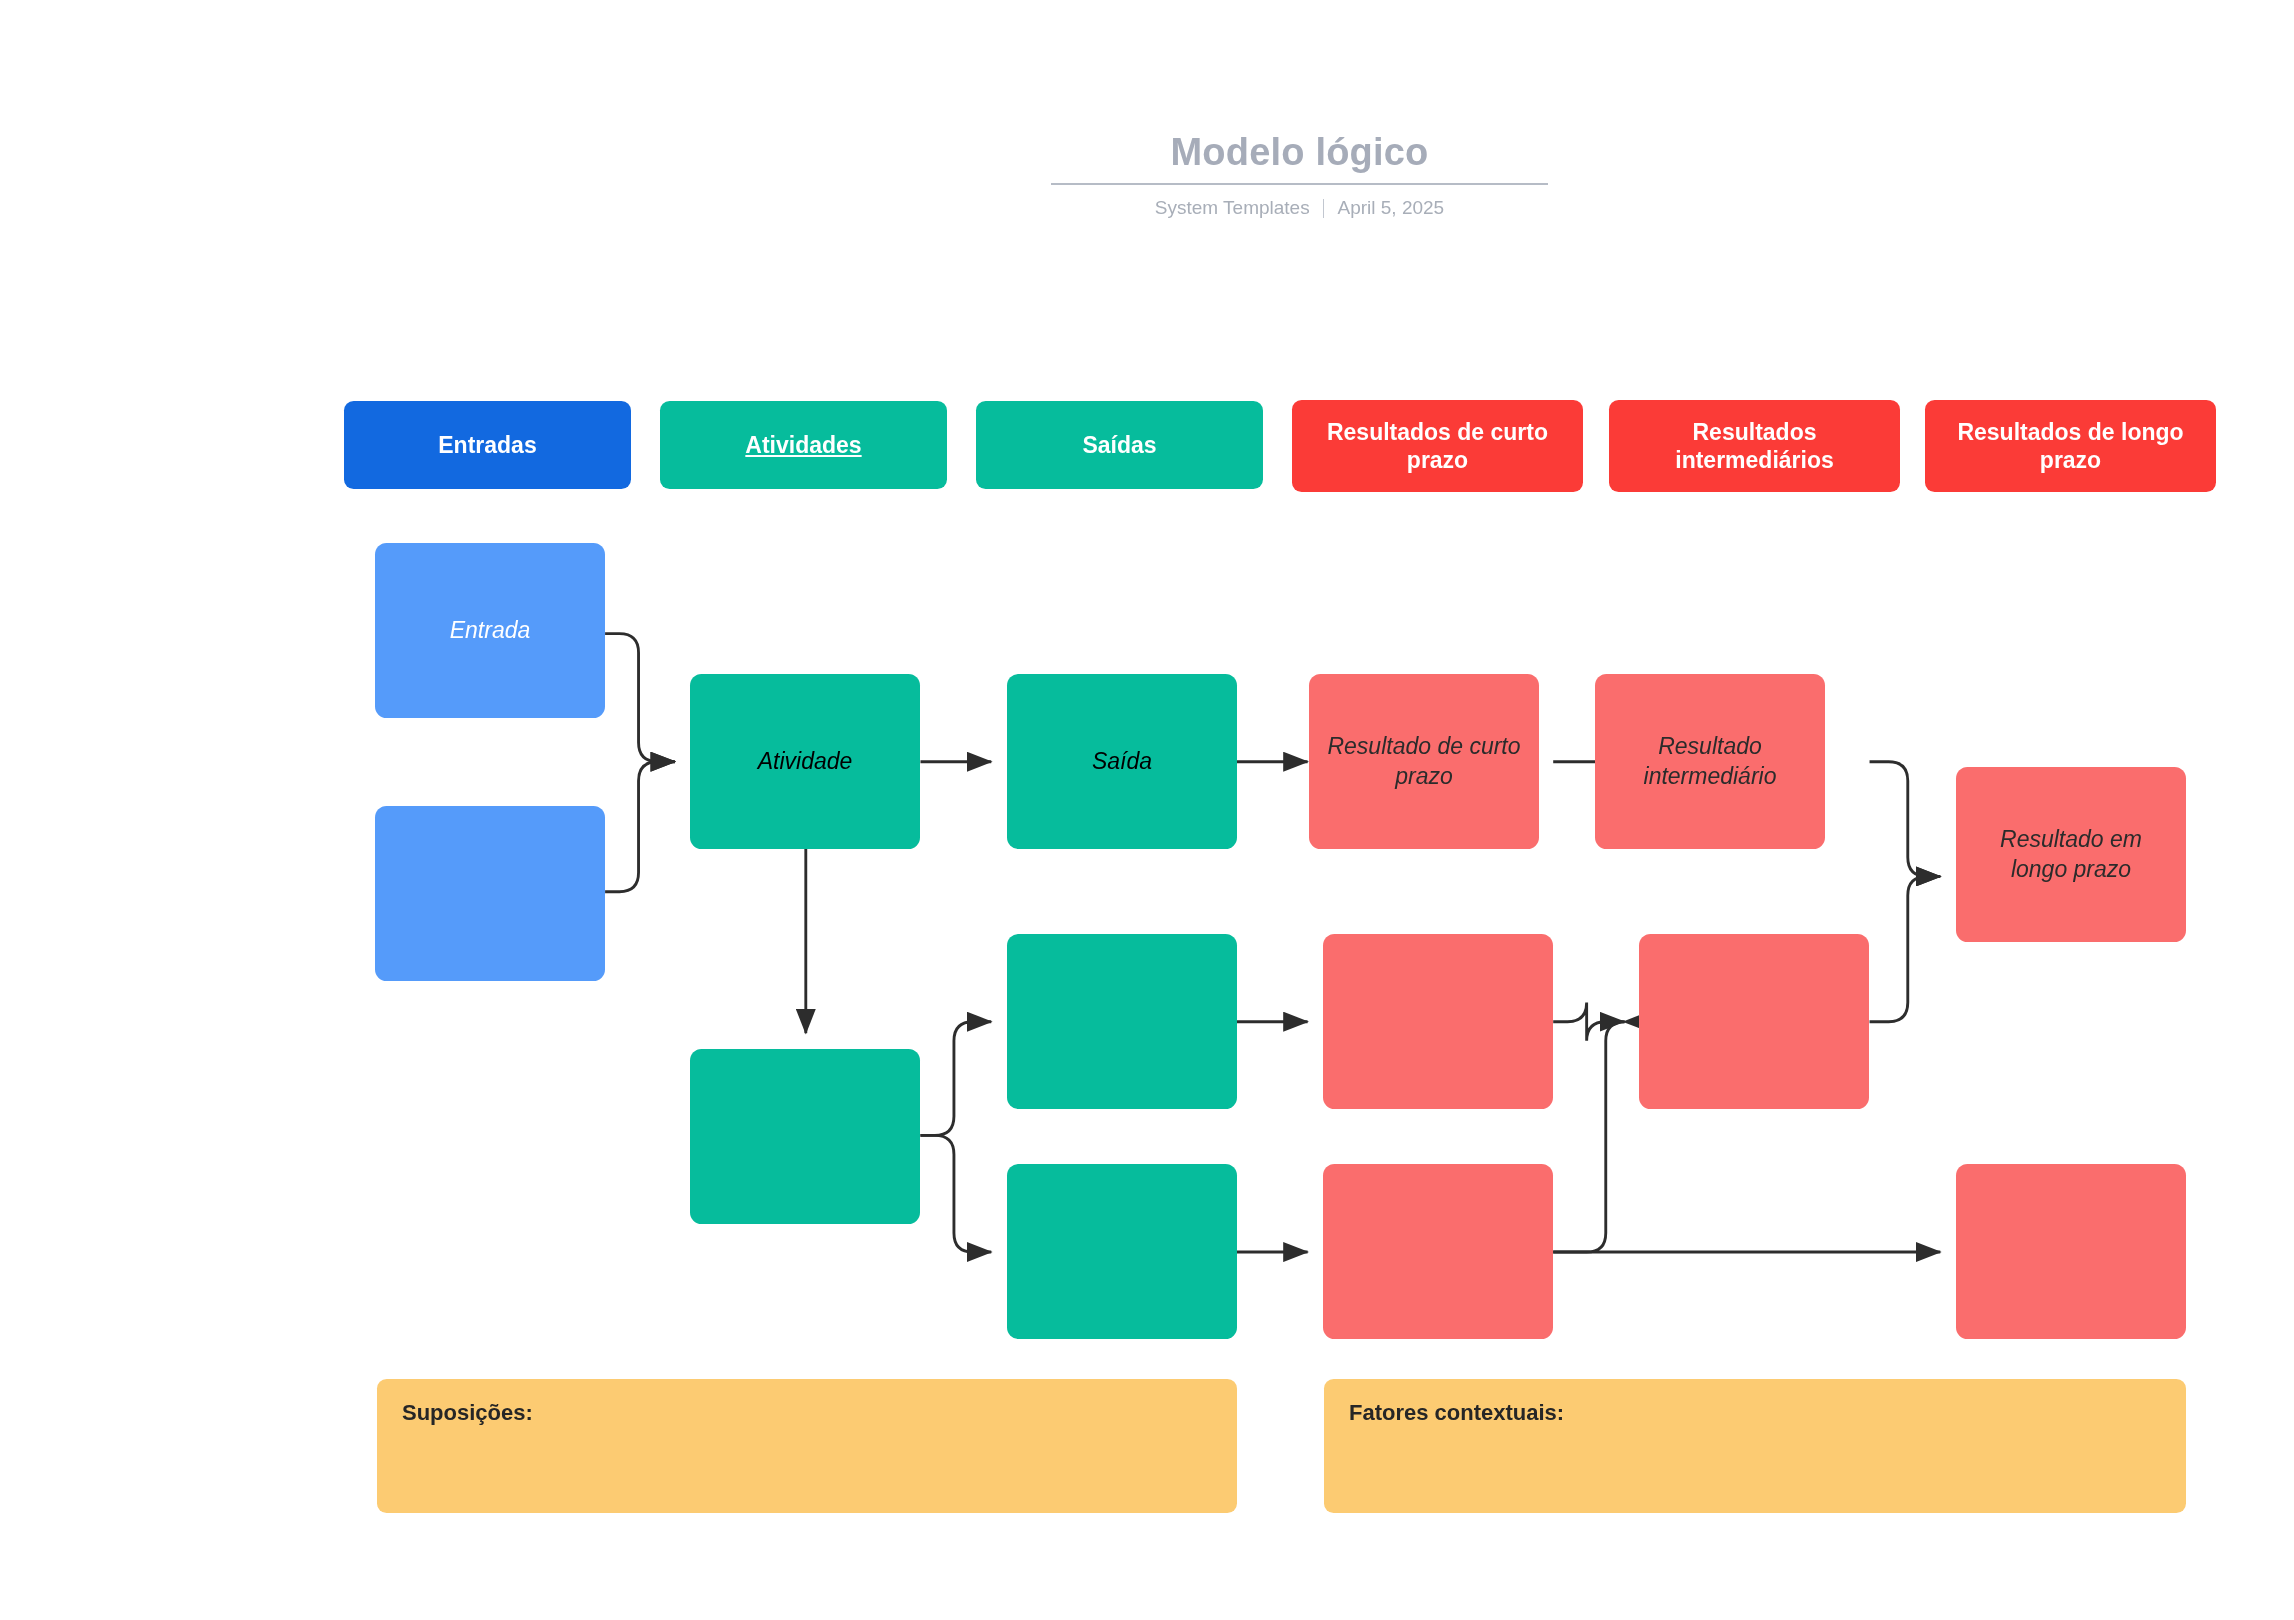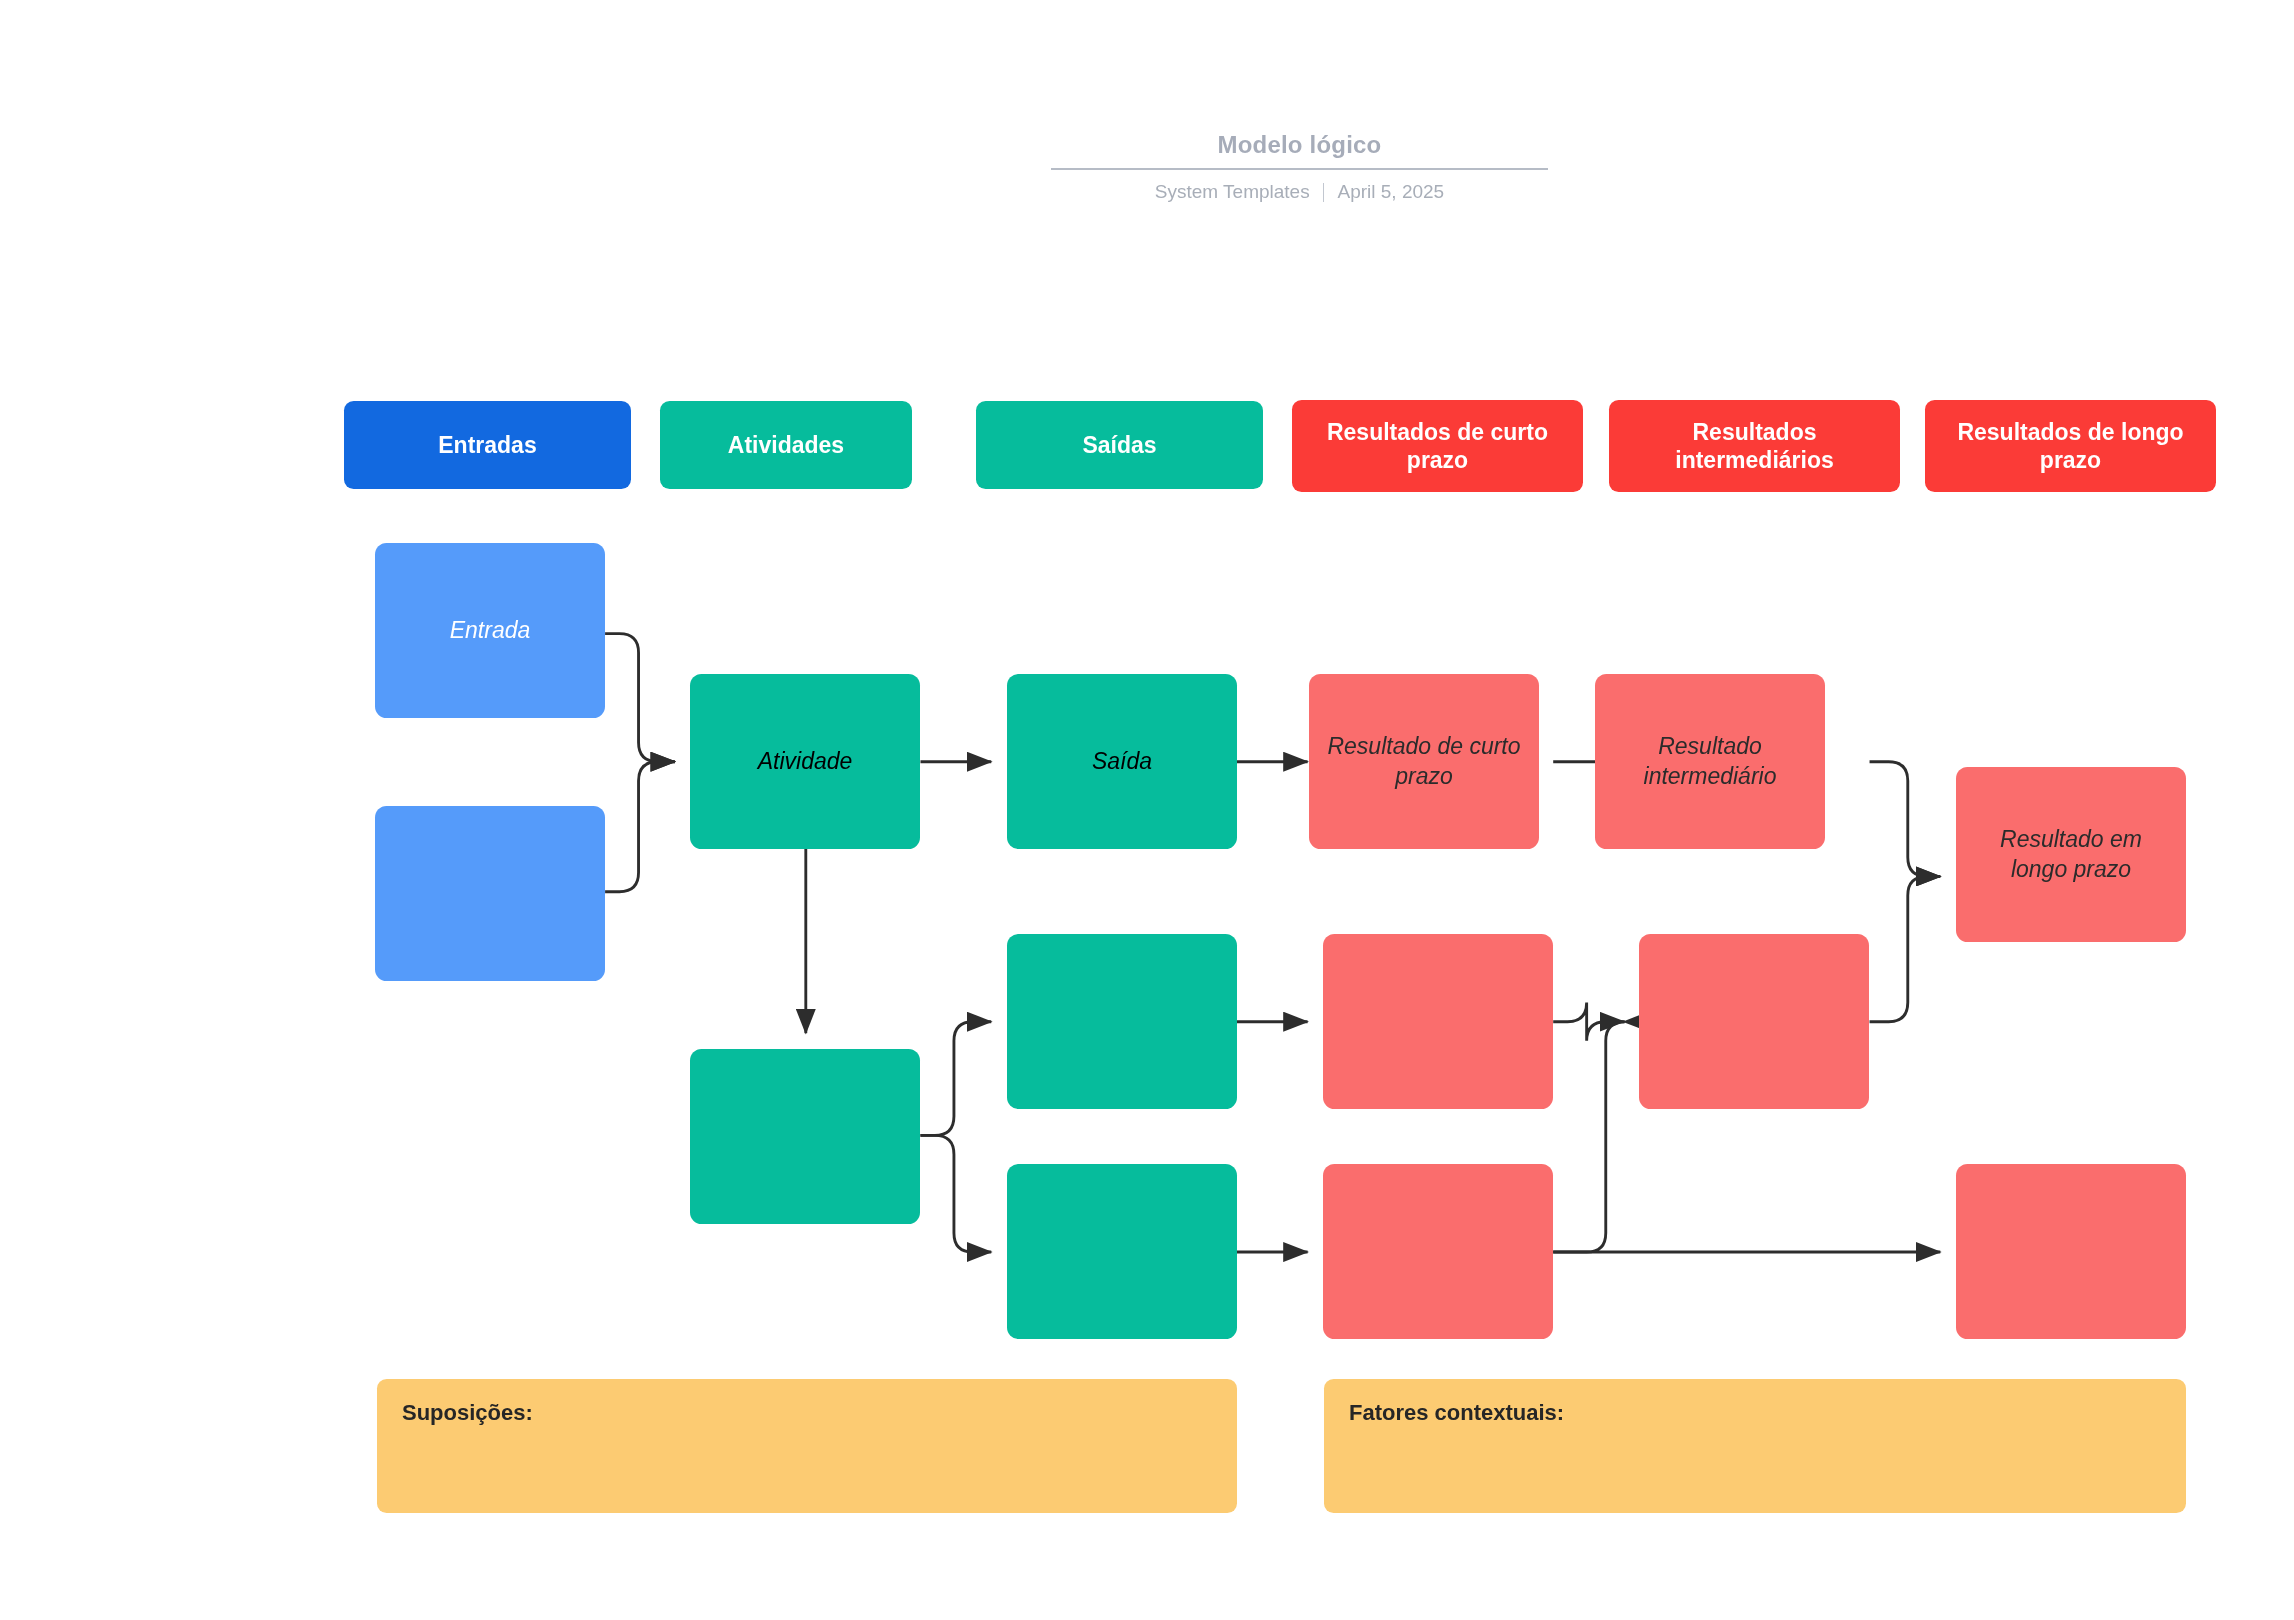--- a/index.html
+++ b/index.html
@@ -21,21 +21,21 @@
 
   
   #doc-header {
     position: absolute;
     left: 1051px;
     top: 132px;
     width: 497px;
     text-align: center;
   }
   #doc-title {
-    font-size: 24px;
+    font-size: 38px;
     font-weight: bold;
     color: #a6acb9;
     letter-spacing: 0.2px;
     padding-bottom: 9.6px;
     line-height: 1.1;
   }
   #doc-rule {
     height: 1.9px;
     background: #b6bcc6;
     width: 100%;
@@ -152,21 +152,21 @@
         <path d="M 1625 1069 H 1640 Q 1660 1069 1660 1049 V 1089 Q 1660 1069 1680 1069 H 1699" marker-end="url(#arrowhead)"></path>
         <path d="M 1625 1310 H 1660 Q 1680 1310 1680 1290 V 1089 Q 1680 1069 1700 1069 H 1699" marker-end="url(#arrowhead)"></path>
         <path d="M 1956 797 H 1976 Q 1996 797 1996 817 V 897 Q 1996 917 2016 917 H 2030" marker-end="url(#arrowhead)"></path>
         <path d="M 1956 1069 H 1976 Q 1996 1069 1996 1049 V 937 Q 1996 917 2016 917 H 2030" marker-end="url(#arrowhead)"></path>
         <path d="M 1625 1310 H 2030" marker-end="url(#arrowhead)"></path>
       </g>
   </svg>
 
   <div id="column-headers">
       <div class="col-head" style="left: 344px; top: 401px; width: 287px; height: 88px; background: rgb(18, 105, 224);">Entradas</div>
-      <div class="col-head" style="left: 660px; top: 401px; width: 252px; height: 88px; background: rgb(6, 188, 156);">Atividades</div>
+      <div class="col-head" style="left: 660px; top: 401px; width: 287px; height: 88px; background: rgb(6, 188, 156); text-decoration: underline;">Atividades</div>
       <div class="col-head" style="left: 976px; top: 401px; width: 287px; height: 88px; background: rgb(6, 188, 156);">Saídas</div>
       <div class="col-head" style="left: 1292px; top: 400px; width: 291px; height: 92px; background: rgb(251, 59, 55);">Resultados de curto prazo</div>
       <div class="col-head" style="left: 1609px; top: 400px; width: 291px; height: 92px; background: rgb(251, 59, 55);">Resultados intermediários</div>
       <div class="col-head" style="left: 1925px; top: 400px; width: 291px; height: 92px; background: rgb(251, 59, 55);">Resultados de longo prazo</div>
     </div>
 
   <div id="node-layer">
       <div class="node input" style="left: 375px; top: 543px; width: 230px; height: 175px;">Entrada</div>
       <div class="node input" style="left: 375px; top: 806px; width: 230px; height: 175px;"></div>
       <div class="node teal" style="left: 690px; top: 674px; width: 230px; height: 175px;">Atividade</div>

